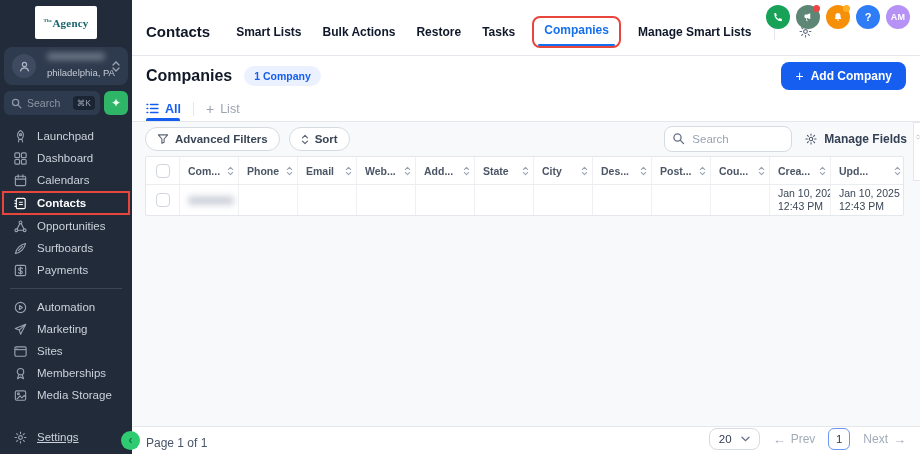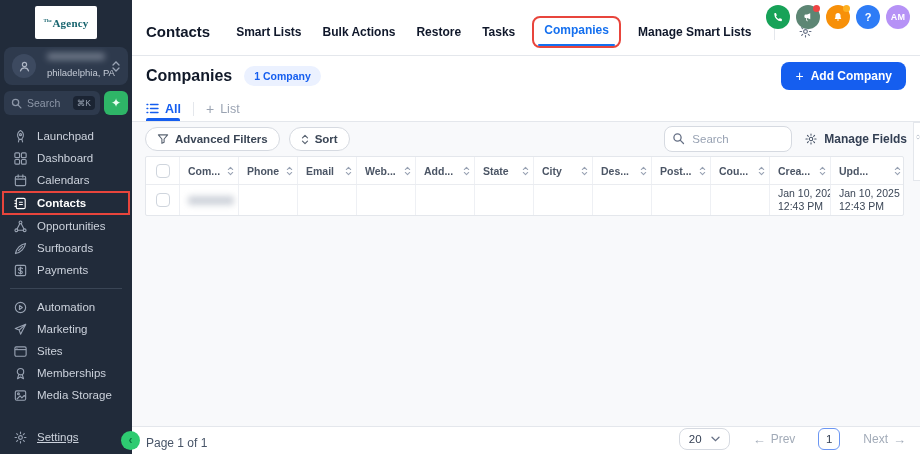--- a/index.html
+++ b/index.html
@@ -91,21 +91,21 @@
   .col-upd { width:74px; border-right:none;gap:20px; }
   .checkbox { width:14px; height:14px; border:1px solid #cfd5dd; border-radius:4px; background:#fff; cursor:pointer; }
   .sort-ic { color:#98a2b3; display:flex; flex:0 0 auto; }
   .company-blob { width:62px; height:9px; }
   .date-cell { display:flex; flex-direction:column; justify-content:center; line-height:13px; font-size:10.5px; color:#3b4656; white-space:nowrap; }
   .sliver { position:absolute; top:0; right:0; width:7px; height:59px; background:#fff; border:1px solid #e4e7ec; border-right:none; overflow:hidden; }
   .sliver .sort-ic { margin:9px 0 0 2px; }
 
   .footer { height:28px; background:#fff; border-top:1px solid #e4e7ec; display:flex; align-items:flex-end; padding:4px 14px; flex:0 0 28px; }
   .pg-text { font-size:12px; color:#475467; }
-  .fright { margin-left:auto; display:flex; align-items:center; gap:23px; }
+  .fright { margin-left:auto; display:flex; align-items:center; gap:13px; }
   .page-size { display:flex; align-items:center; gap:9px; border:1px solid #d6dae1; border-radius:8px; height:22px; padding:0 9px; font-size:11.5px; color:#344054; cursor:pointer; background:#fff; }
   .page-size .ic { color:#667085; display:flex; }
   .pg-nav { display:flex; align-items:center; gap:5px; font-size:12px; color:#a2abb8; cursor:default; }
   .pg-cur { width:22px; height:22px; border:1px solid #6b96f3; border-radius:6px; background:#fff; color:#344054; font-size:11.5px; display:flex; align-items:center; justify-content:center; }
   .arrow { font-size:13px; }
 </style>
 </head>
 <body>
 
 <div class="app">

